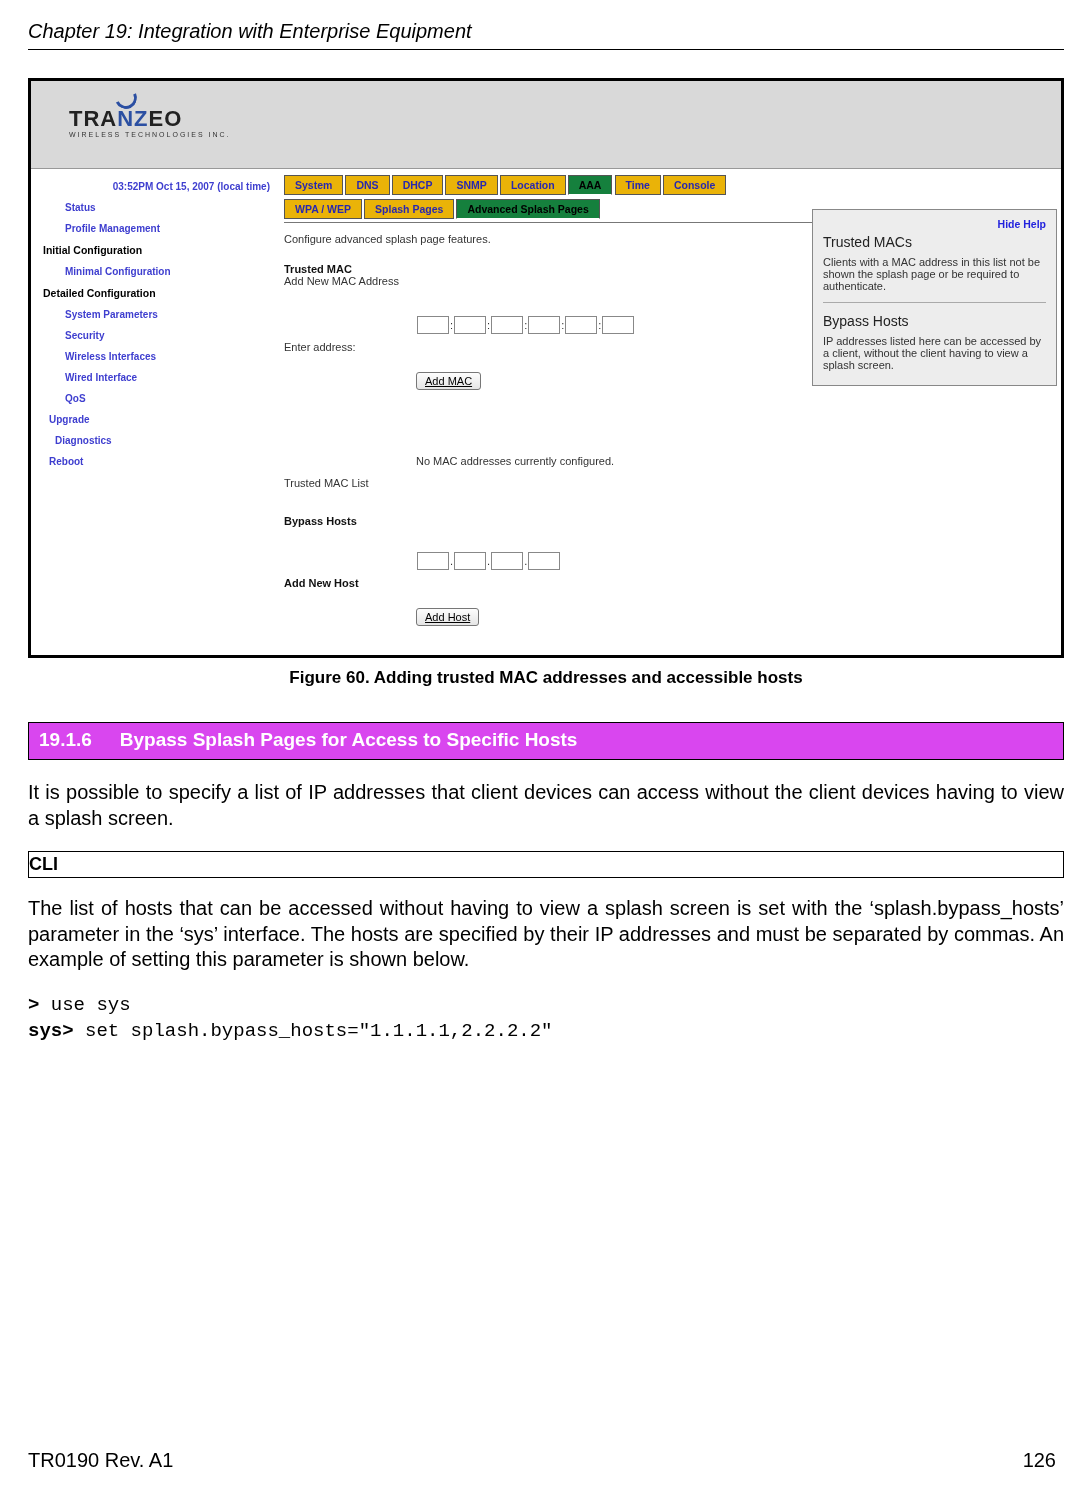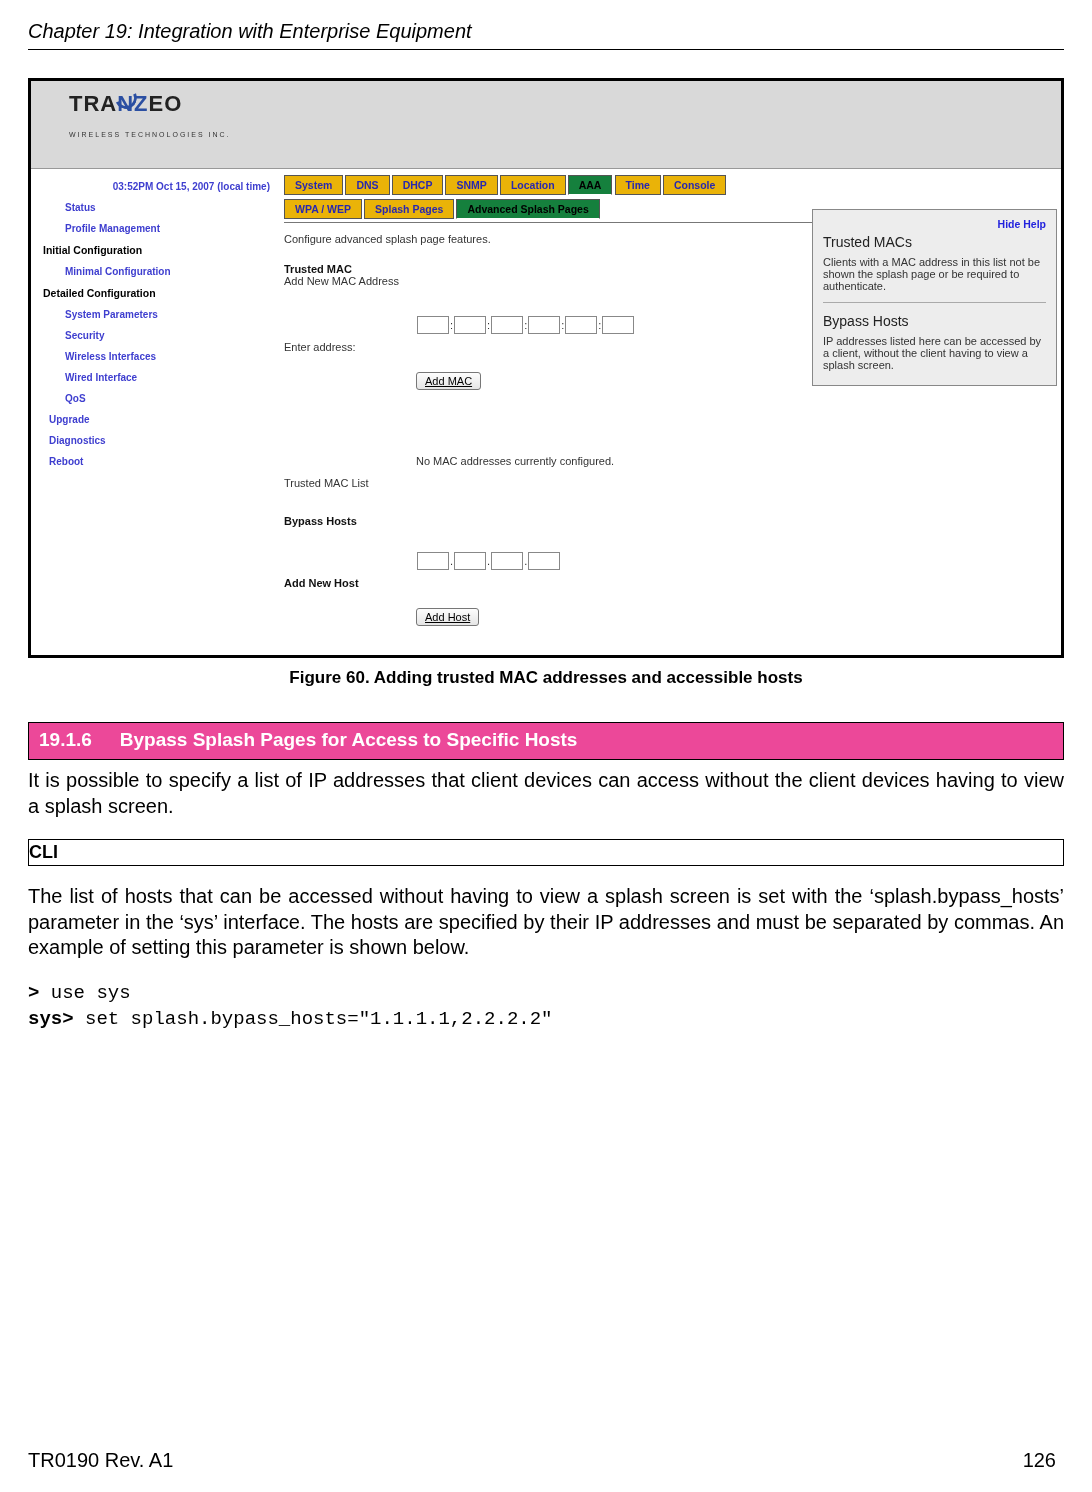--- a/index.html
+++ b/index.html
@@ -30,21 +30,21 @@
   }
   .ss-topbar {
     background: #d9d9d9;
     height: 88px;
     border-bottom: 1px solid #999;
     position: relative;
     padding: 6px 10px;
   }
   .logo {
     position: absolute;
-    left: 38px; top: 10px;
+    left: 38px; top: 25px;
     font-weight: bold;
     font-size: 22px;
     letter-spacing: 1px;
     color: #222;
     font-family: Arial, sans-serif;
   }
   .logo .nz { color:#2b4fa2; }
   .logo-sub {
     position: absolute;
     left: 38px; top: 50px;
@@ -105,24 +105,24 @@
     font-size:11px;
     color:#333;
   }
   .helpbox .hide { text-align:right; color:#22d; font-weight:bold; font-size:10.5px; cursor:pointer; margin-bottom:4px; }
   .helpbox .ht { font-size:14px; color:#222; margin:4px 0 6px 0; }
   .helpbox hr { border:none; border-top:1px solid #aaa; margin:10px 0; }
 
   .figcap { text-align:center; font-weight:bold; font-size:17px; margin:10px 0 34px 0; }
 
   .secbar {
-    background:#ec4899; color:#fff; font-weight:bold;
+    background:#d946ef; color:#fff; font-weight:bold;
     font-size:19px; padding:6px 10px 8px 10px;
     border:1px solid #000;
-    margin-bottom:8px;
+    margin-bottom:20px;
   }
   .secbar .num { display:inline-block; margin-right:28px; }
   .bodytext { font-size:20px; line-height:1.28; text-align:justify; margin-bottom:20px; }
   .clibox { border:1.2px solid #000; text-align:left; font-weight:bold; font-size:18px; padding:2px 0; margin-bottom:18px; }
   .cli { font-family:"Courier New", monospace; font-size:19px; line-height:1.35; }
   .cli .p { font-weight:bold; }
 
   .footer {
     position:absolute; left:28px; right:36px; bottom:20px;
     display:flex; justify-content:space-between;
@@ -150,21 +150,21 @@
       <div class="item">Profile Management</div>
       <div class="cat">Initial Configuration</div>
       <div class="item">Minimal Configuration</div>
       <div class="cat">Detailed Configuration</div>
       <div class="item">System Parameters</div>
       <div class="item">Security</div>
       <div class="item">Wireless Interfaces</div>
       <div class="item">Wired Interface</div>
       <div class="item">QoS</div>
       <div class="item" style="margin-left:6px">Upgrade</div>
-      <div class="item" style="margin-left:6px">Diagnostics</div>
+      <div class="item" style="margin-left:12px">Diagnostics</div>
       <div class="item" style="margin-left:6px">Reboot</div>
     </div>
 
     <div class="ss-main">
       <div class="tabrow">
         <span class="tab">System</span>
         <span class="tab">DNS</span>
         <span class="tab">DHCP</span>
         <span class="tab">SNMP</span>
         <span class="tab">Location</span>

